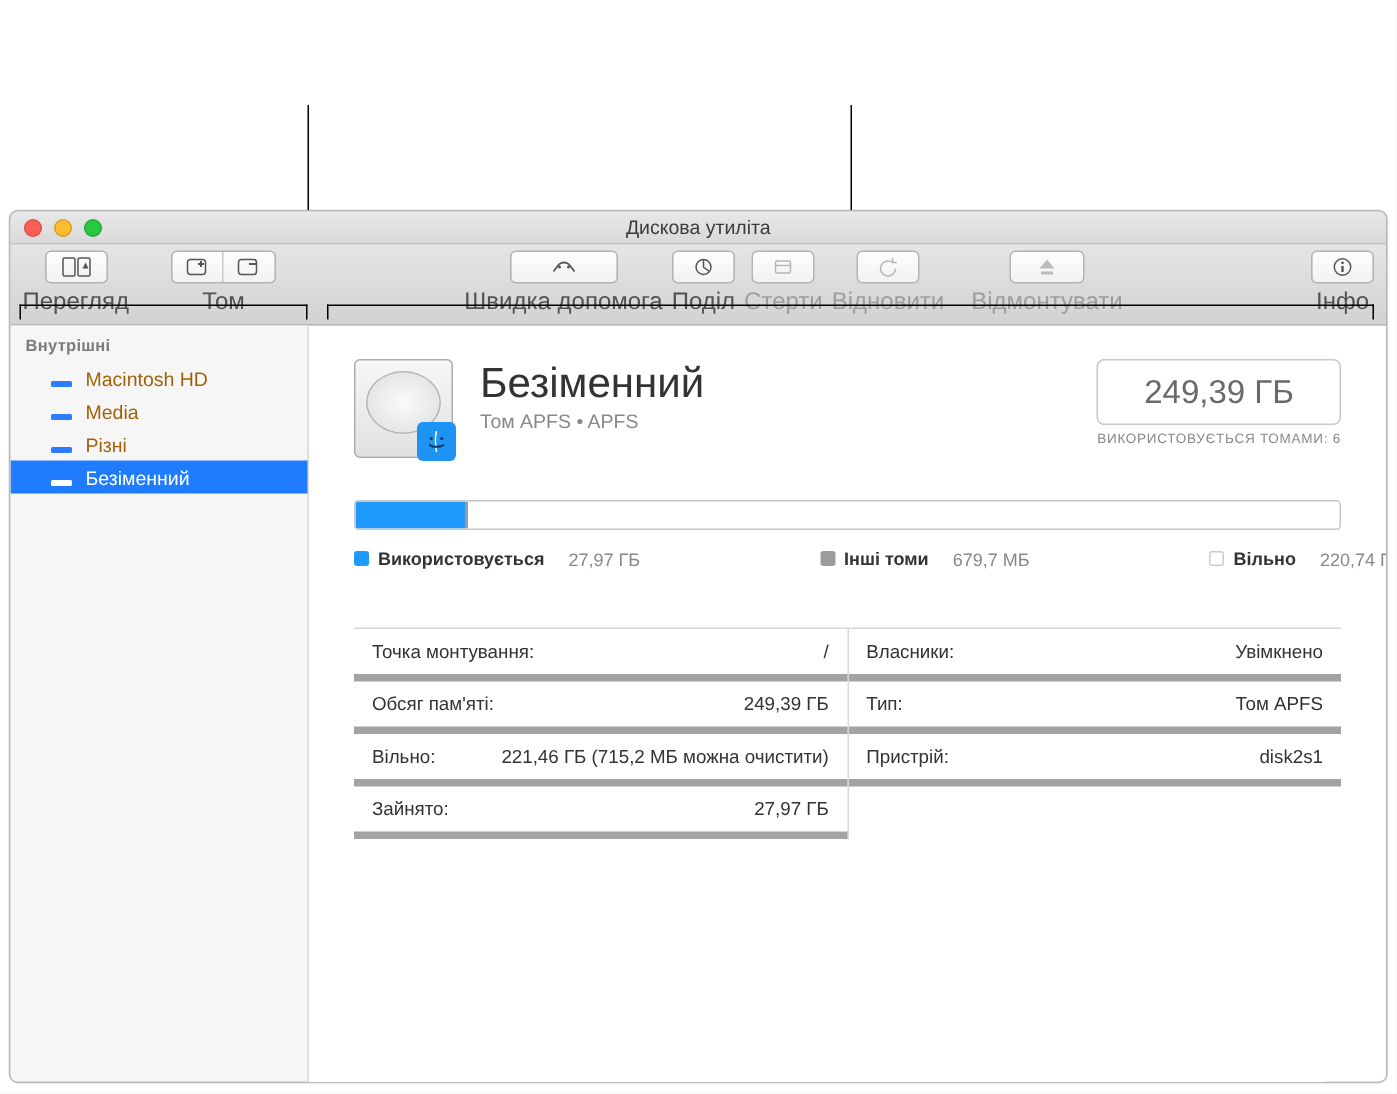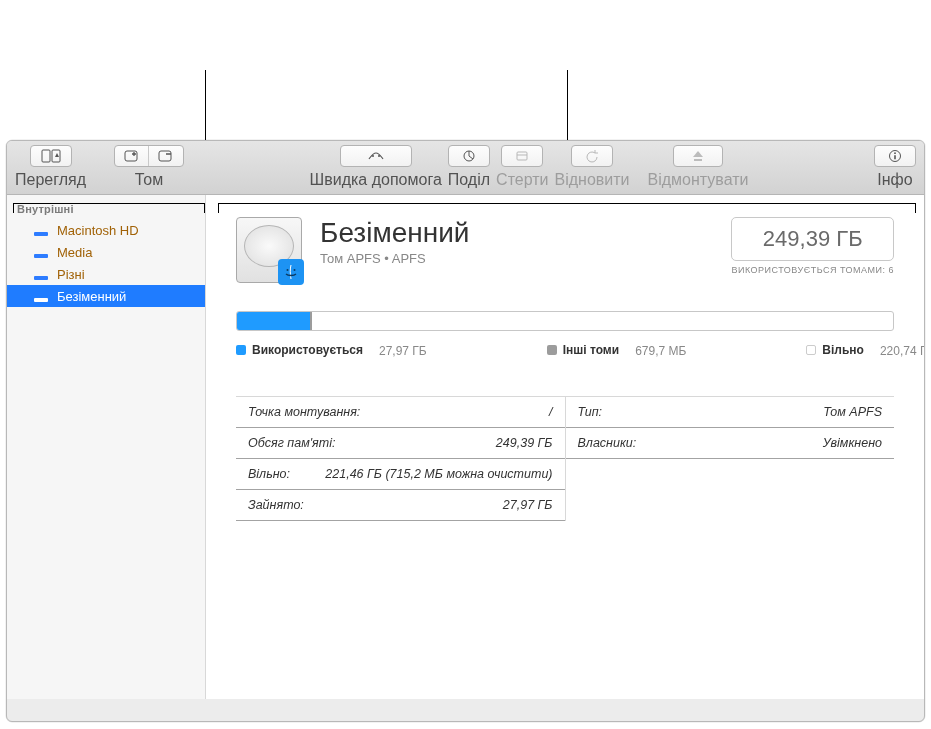--- a/index.html
+++ b/index.html
@@ -98,33 +98,41 @@
   .swatch { width:10px; height:10px; border-radius:2px; }
   .swatch.used { background:#1f9bff; }
   .swatch.other { background:#9c9c9c; }
   .swatch.free { background:#fff; border:1px solid #ccc; }
   .legend-val { font-size:12px; color:#888; margin-top:3px; margin-left:16px; }
 
   
   .info-table { margin:28px 30px 0 30px; border-top:1px solid #d8d8d8; display:flex; }
   .info-col { flex:1; }
   .info-col:first-child { border-right:1px solid #d8d8d8; }
-  .info-row { display:flex; justify-content:space-between; padding:8px 12px; border-bottom:1px solid #a3a3a3; font-size:12.5px; color:#333;font-style:italic; }
+  .info-row { display:flex; justify-content:space-between; padding:8px 12px; border-bottom:5px solid #a3a3a3; font-size:12.5px; color:#333; }
   .info-row .k { color:#333; }
   .info-row .v { color:#333; text-align:right; }
 
 </style>
 </head>
 <body>
 
 <div class="callout-line" style="left:205px; top:70px; width:1px; height:133px;"></div>
 <div class="callout-line" style="left:567px; top:70px; width:1px; height:133px;"></div>
 
 <div class="window">
 
+  <div class="titlebar">
+    <div class="traffic">
+      <div class="dot red"></div>
+      <div class="dot yel"></div>
+      <div class="dot grn"></div>
+    </div>
+    <div class="wintitle">Дискова утиліта</div>
+  </div>
 
   <div class="toolbar">
 
     <div class="tbgroup">
       <div class="tbbtns">
         <div class="tbbtn single">
           <svg width="20" height="14" viewBox="0 0 20 14">
               <rect x="1" y="1" width="8" height="12" rx="1"></rect>
               <rect x="11" y="1" width="8" height="12" rx="1"></rect>
               <path d="M16 6l-2 4h4z" fill="#555" stroke="none" transform="translate(0,-2)"></path>
@@ -346,26 +354,30 @@
               <span class="k">Вільно:</span>
               <span class="v">221,46 ГБ (715,2 МБ можна очистити)</span>
             </div>
           <div class="info-row">
               <span class="k">Зайнято:</span>
               <span class="v">27,97 ГБ</span>
             </div>
         </div>
         <div class="info-col">
           <div class="info-row">
+              <span class="k">Власники:</span>
+              <span class="v">Увімкнено</span>
+            </div>
+          <div class="info-row">
               <span class="k">Тип:</span>
               <span class="v">Том APFS</span>
             </div>
           <div class="info-row">
-              <span class="k">Власники:</span>
-              <span class="v">Увімкнено</span>
+              <span class="k">Пристрій:</span>
+              <span class="v">disk2s1</span>
             </div>
         </div>
       </div>
 
     </div>
   </div>
 </div>
 
 <div class="bracket" style="left:13px; width:192px; top:203px;">
   <div class="bar"></div>

